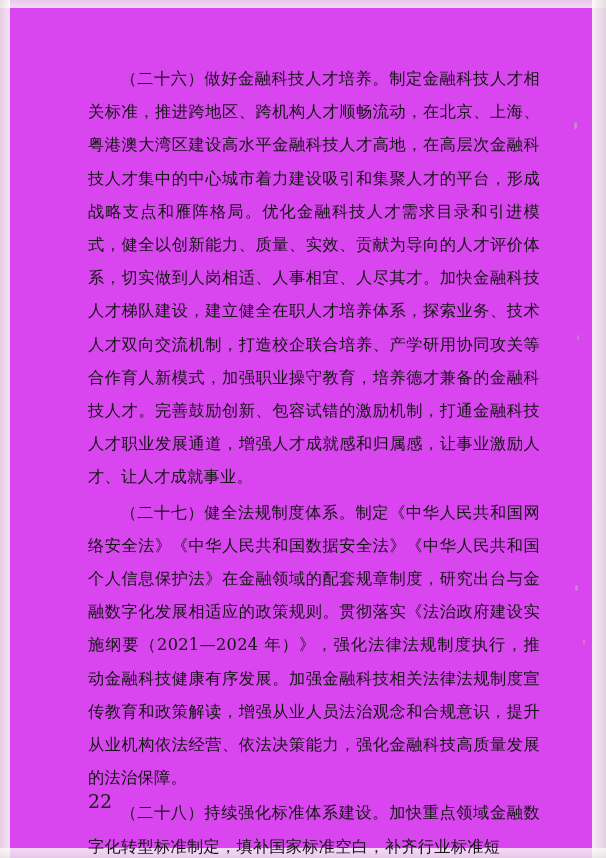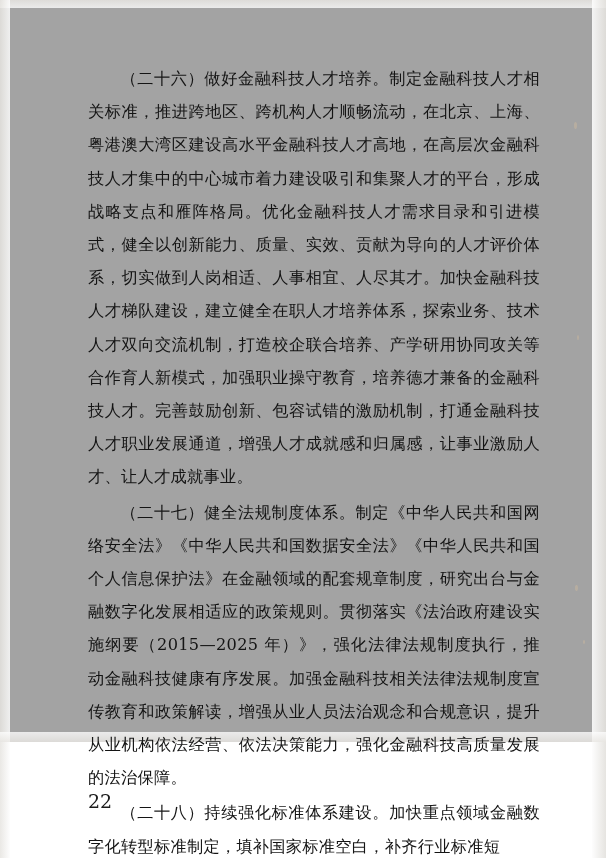--- a/index.html
+++ b/index.html
@@ -13,22 +13,22 @@
     font-family: "DejaVu Serif", "Liberation Serif", serif;
     color: #1a1a1a;
     position: relative;
     overflow: hidden;
   }
   .page {
     position: absolute;
     left: 0;
     top: 0;
     width: 606px;
-    height: 742px;
-    background: #a3a3a3;
+    height: 858px;
+    background: #d946ef;
   }
   
   .edge-left {
     position: absolute;
     left: 0; top: 0;
     width: 10px; height: 858px;
     background: linear-gradient(to right, #e6e4e0, #fdfdfd);
     opacity: 0.85;
   }
   .edge-right {
@@ -95,18 +95,18 @@
   <div class="edge-right"></div>
   <div class="edge-bottom"></div>
 
   <div class="speck" style="left:574px;top:122px;width:3px;height:7px;"></div>
   <div class="speck" style="left:577px;top:335px;width:2px;height:5px;"></div>
   <div class="speck" style="left:575px;top:585px;width:3px;height:6px;"></div>
   <div class="speck" style="left:583px;top:640px;width:2px;height:4px;"></div>
 
   <div class="content">
     <p class="para indent">（二十六）做好金融科技人才培养。制定金融科技人才相关标准，推进跨地区、跨机构人才顺畅流动，在北京、上海、粤港澳大湾区建设高水平金融科技人才高地，在高层次金融科技人才集中的中心城市着力建设吸引和集聚人才的平台，形成战略支点和雁阵格局。优化金融科技人才需求目录和引进模式，健全以创新能力、质量、实效、贡献为导向的人才评价体系，切实做到人岗相适、人事相宜、人尽其才。加快金融科技人才梯队建设，建立健全在职人才培养体系，探索业务、技术人才双向交流机制，打造校企联合培养、产学研用协同攻关等合作育人新模式，加强职业操守教育，培养德才兼备的金融科技人才。完善鼓励创新、包容试错的激励机制，打通金融科技人才职业发展通道，增强人才成就感和归属感，让事业激励人才、让人才成就事业。</p>
-    <p class="para indent">（二十七）健全法规制度体系。制定《中华人民共和国网络安全法》《中华人民共和国数据安全法》《中华人民共和国个人信息保护法》在金融领域的配套规章制度，研究出台与金融数字化发展相适应的政策规则。贯彻落实《法治政府建设实施纲要（2015—2025 年）》，强化法律法规制度执行，推动金融科技健康有序发展。加强金融科技相关法律法规制度宣传教育和政策解读，增强从业人员法治观念和合规意识，提升从业机构依法经营、依法决策能力，强化金融科技高质量发展的法治保障。</p>
+    <p class="para indent">（二十七）健全法规制度体系。制定《中华人民共和国网络安全法》《中华人民共和国数据安全法》《中华人民共和国个人信息保护法》在金融领域的配套规章制度，研究出台与金融数字化发展相适应的政策规则。贯彻落实《法治政府建设实施纲要（2021—2024 年）》，强化法律法规制度执行，推动金融科技健康有序发展。加强金融科技相关法律法规制度宣传教育和政策解读，增强从业人员法治观念和合规意识，提升从业机构依法经营、依法决策能力，强化金融科技高质量发展的法治保障。</p>
     <p class="para indent">（二十八）持续强化标准体系建设。加快重点领域金融数字化转型标准制定，填补国家标准空白，补齐行业标准短</p>
   </div>
 
   <div class="page-number">22</div>
 </div>
 
 </body></html>

